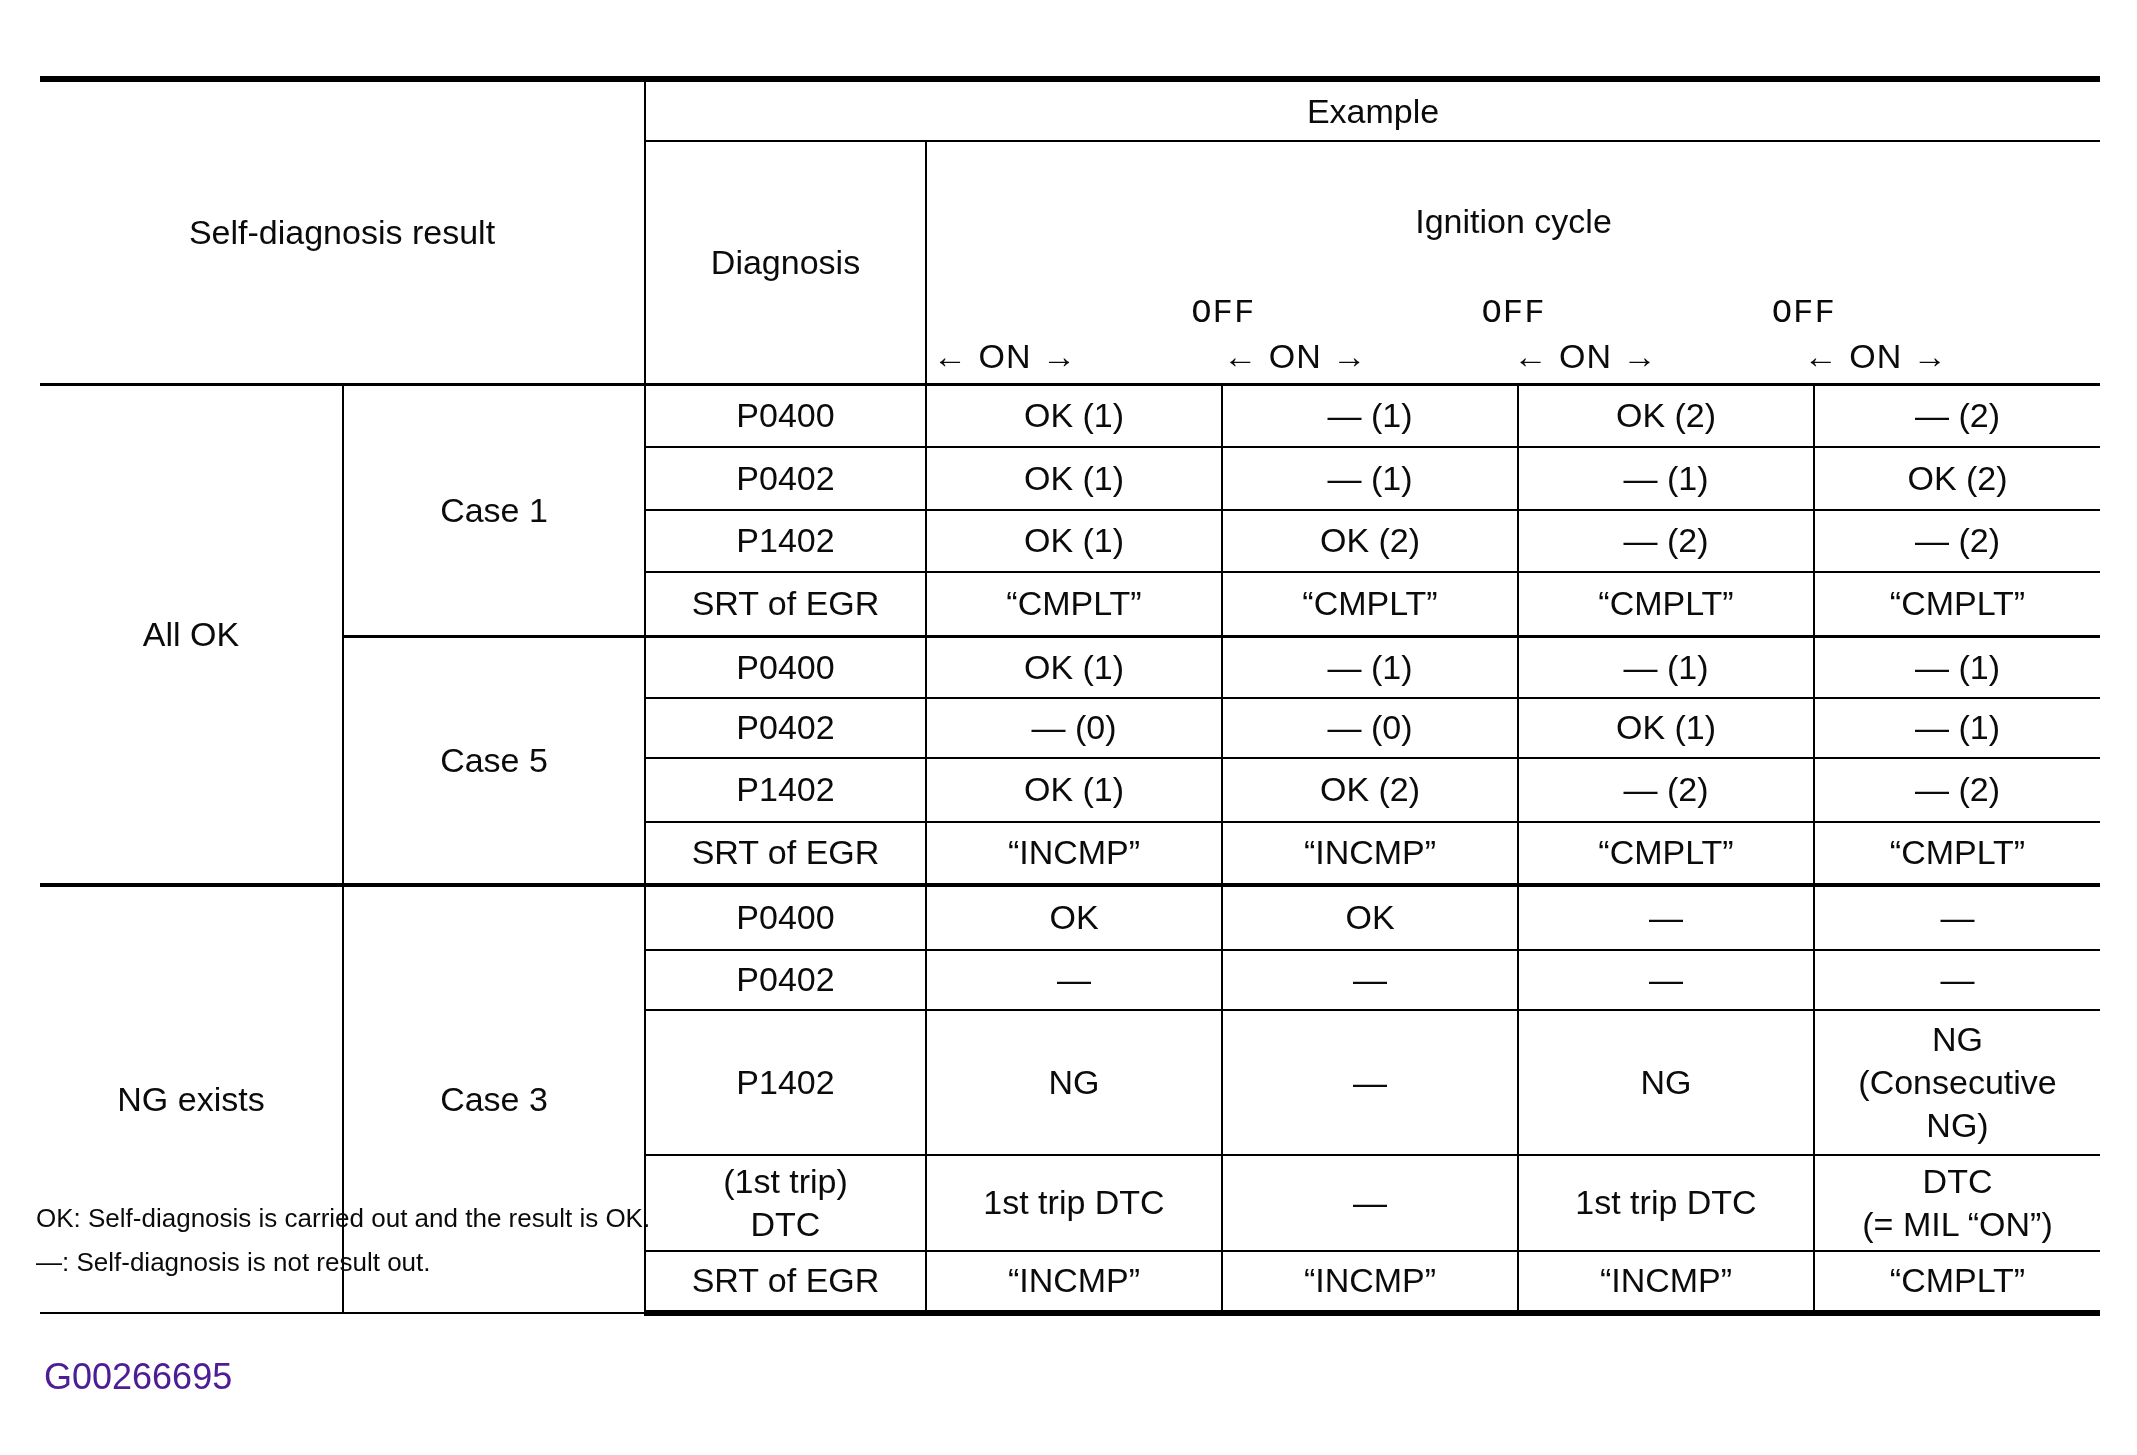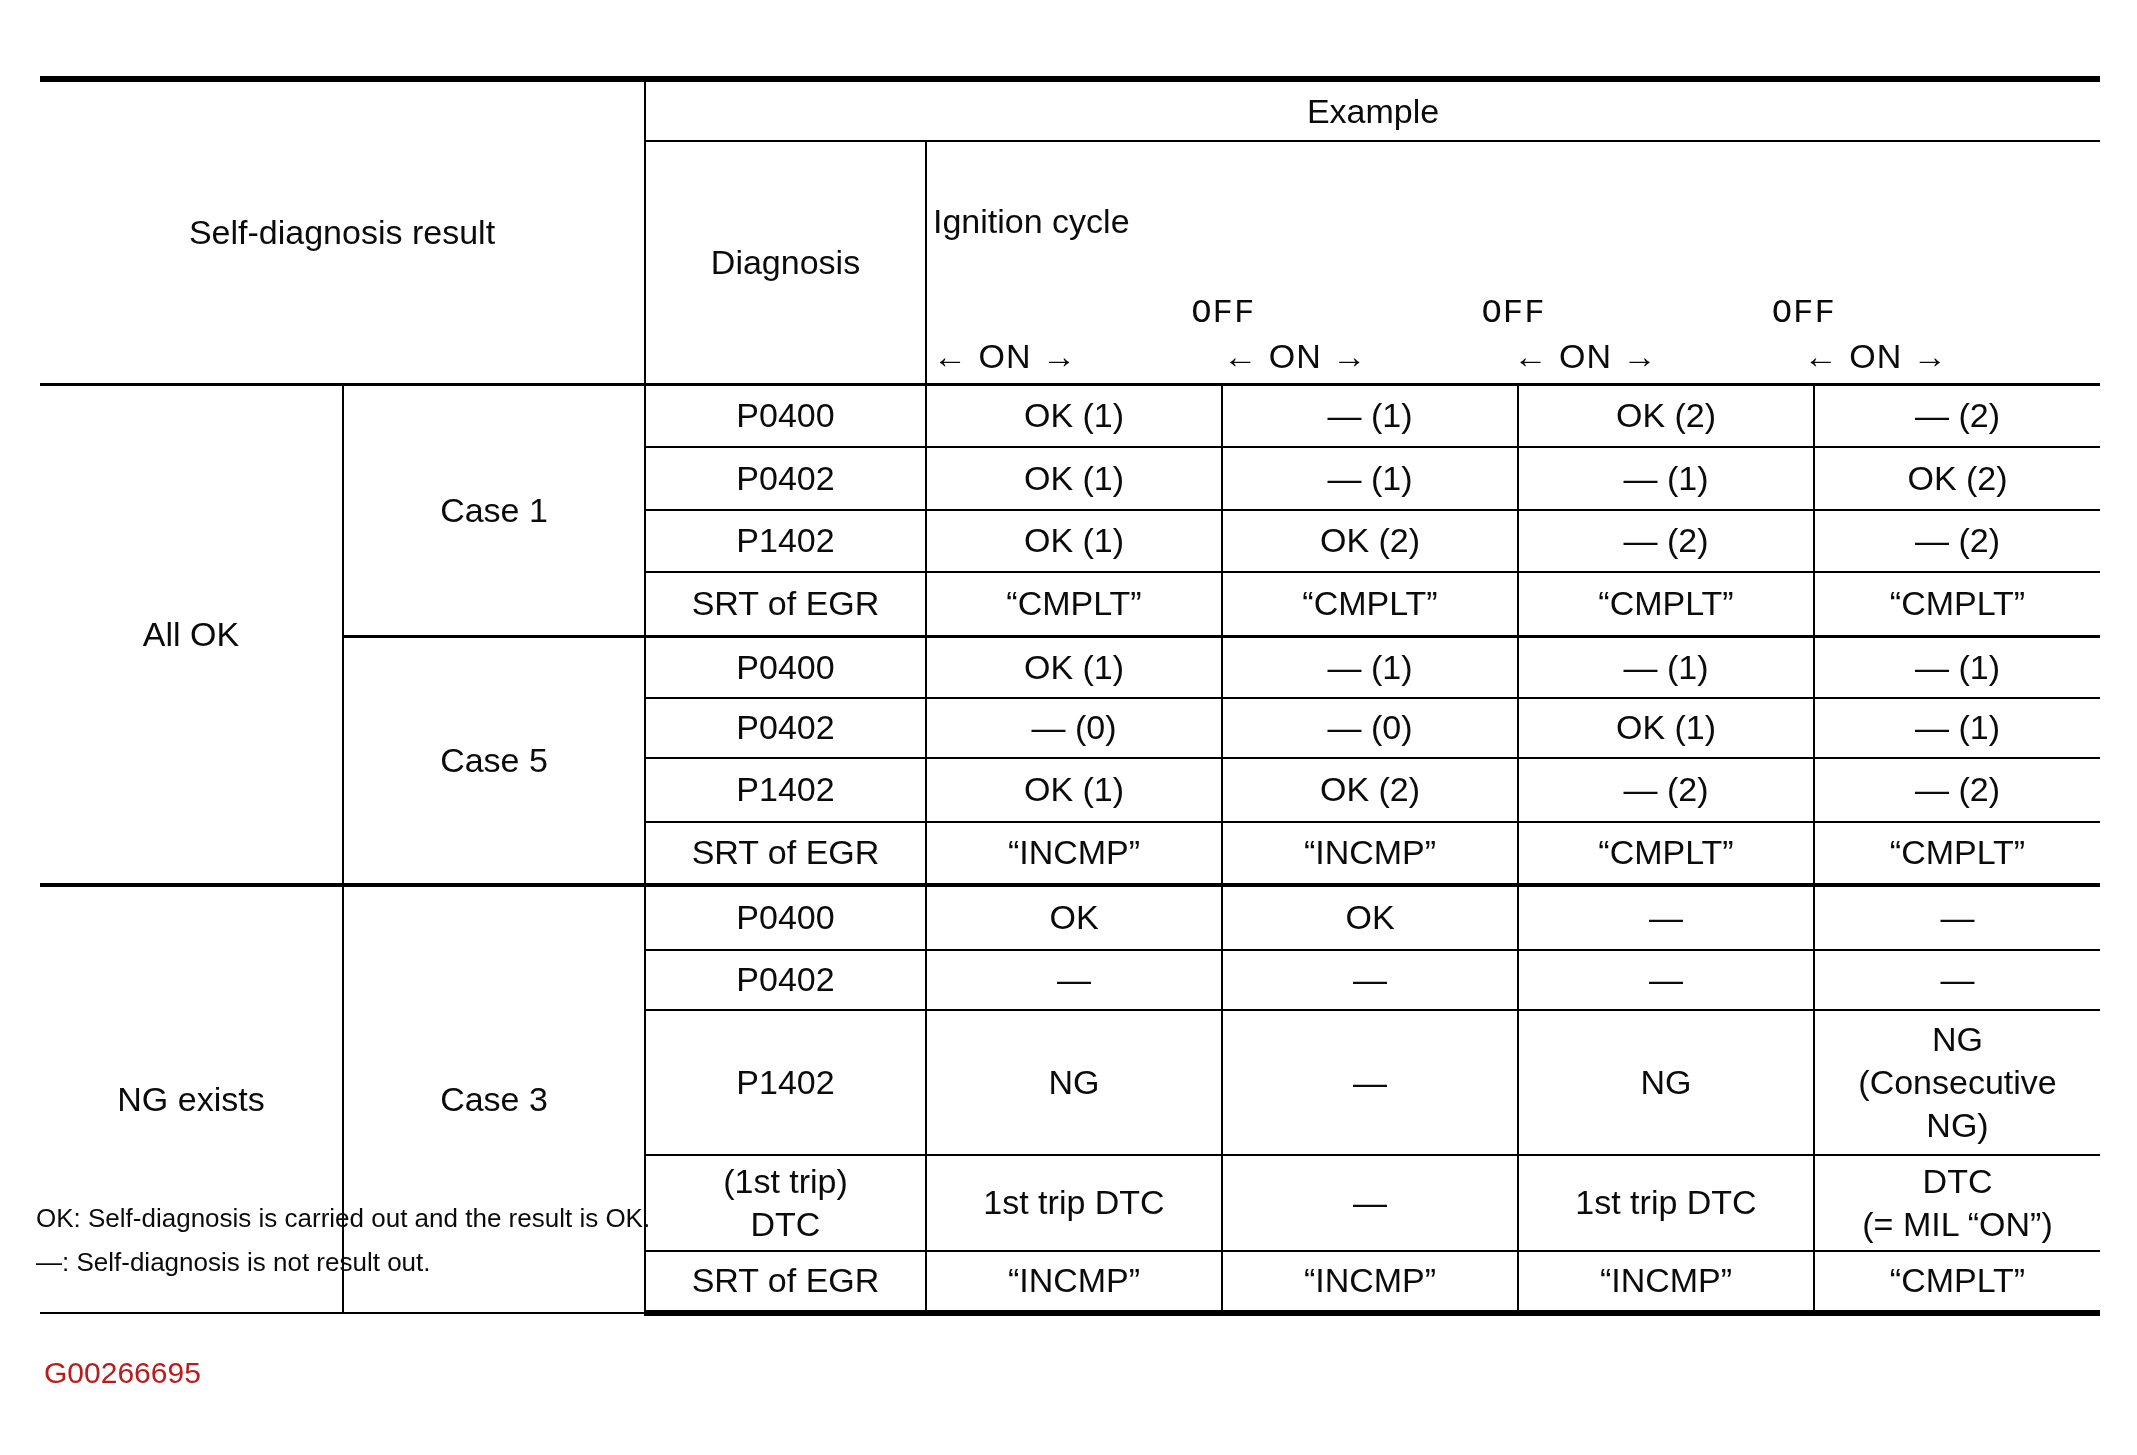--- a/index.html
+++ b/index.html
@@ -46,21 +46,21 @@
   .edge-bottom { border-bottom: 6px solid #000 !important; }
   .rule-3 { border-top: 3px solid #000 !important; }
   .rule-4 { border-top: 4px solid #000 !important; }
   
   td.result-cell, td.case-cell {
     vertical-align: top;
     padding-top: 11px;
   }
   th.hdr-result { vertical-align: middle; }
   th.hdr-ign { padding: 0; vertical-align: top; }
-  .ign-label { margin-top: 13px; text-align: left; }
+  .ign-label { margin-top: 13px; text-align: center; }
   .onoff {
     position: relative;
     margin-top: 6px;
     height: 46px;
   }
   .onoff .on {
     display: inline-block;
     width: 25%;
     text-align: left;
     letter-spacing: 1px;
@@ -80,22 +80,22 @@
     position: absolute;
     left: 36px;
     top: 1196px;
     font-size: 26px;
     line-height: 44px;
   }
   .figure-code {
     position: absolute;
     left: 44px;
     top: 1356px;
-    font-size: 30px;
-    color: #b91c1c;
+    font-size: 36px;
+    color: #4c1d95;
   }
 </style>
 </head>
 <body>
 
 <div class="page">
 
   <table class="diag">
     <colgroup>
       <col style="width:303px">

